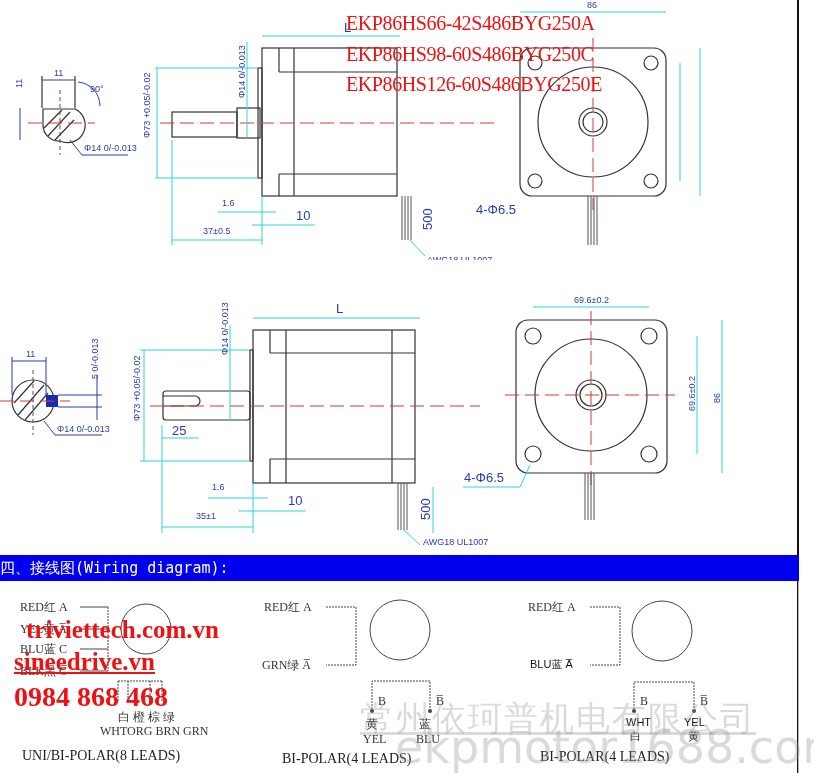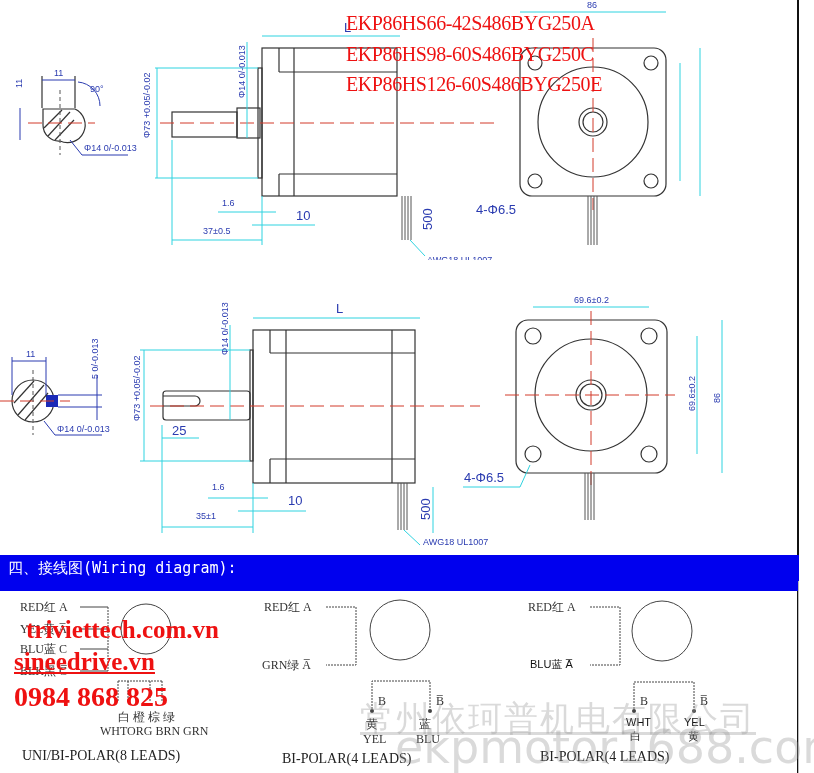--- a/index.html
+++ b/index.html
@@ -7,21 +7,21 @@
   .frame { position:absolute; left:0; top:0; width:799px; height:773px; border-right:2px solid #111; box-sizing:border-box; }
   .frame-lower { position:absolute; left:0; top:581px; width:799px; height:192px; border-right:1px solid #bbb; box-sizing:border-box; }
   svg text { font-family:"Liberation Sans", sans-serif; }
   .cyan { stroke:#2fd3e0; fill:none; stroke-width:1; }
   .dk { stroke:#333; fill:none; stroke-width:1.2; }
   .ctr { stroke:#d23a2a; stroke-dasharray:14 6; stroke-width:1; fill:none; }
   .dimtxt { fill:#2a3bb0; font-size:9px; }
   .dimtxt-l { fill:#2a3bb0; font-size:13px; }
   .models { position:absolute; left:346px; top:8px; }
   .model-line { font-family:"Liberation Serif", serif; font-weight:normal; color:#ee1111; font-size:20px; line-height:30.5px; letter-spacing:-0.4px; white-space:nowrap; }
-  .wiring-bar { position:absolute; left:0; top:555px; width:799px; height:36px; background:#0000ee; color:#fff; font-family:"DejaVu Sans Mono", monospace; font-size:15px; line-height:26px; padding-left:8px; box-sizing:border-box; white-space:nowrap; }
+  .wiring-bar { position:absolute; left:0; top:555px; width:799px; height:26px; background:#0000ee; color:#fff; font-family:"DejaVu Sans Mono", monospace; font-size:15px; line-height:26px; padding-left:0; box-sizing:border-box; white-space:nowrap; }
   .contact { position:absolute; left:14px; top:614px; font-family:"Liberation Serif", serif; font-weight:bold; color:#ee1111; }
   .contact div { white-space:nowrap; }
   .c1 { font-size:25px; line-height:32px;margin-left:12px; }
   .c2 { font-size:25px; line-height:32px;text-decoration:underline; }
   .c3 { font-size:28px; line-height:38px; }
   .wm { position:absolute; color:rgba(150,150,150,0.35); white-space:nowrap; }
   .wm-cn { left:360px; top:696px; font-size:34px; letter-spacing:2px; font-family:"DejaVu Sans", sans-serif;text-decoration:underline; }
   .wm-url { left:395px; top:720px; font-size:46px; font-family:"DejaVu Sans", sans-serif; }
   .wlabel { font-family:"Liberation Serif", serif; font-size:12px; fill:#333; }
   .wlabel-s { font-family:"Liberation Sans", sans-serif; font-size:11px; fill:#111; }
@@ -272,14 +272,14 @@
     <text class="wtitle" x="540" y="180">BI-POLAR(4 LEADS)</text>
   </g>
 </svg>
 
 <div class="wm wm-cn">常州依珂普机电有限公司</div>
 <div class="wm wm-url">ekpmotor1688.com</div>
 
 <div class="contact">
   <div class="c1">triviettech.com.vn</div>
   <div class="c2">sineedrive.vn</div>
-  <div class="c3">0984 868 825</div>
+  <div class="c3">0984 868 468</div>
 </div>
 
 </body></html>

